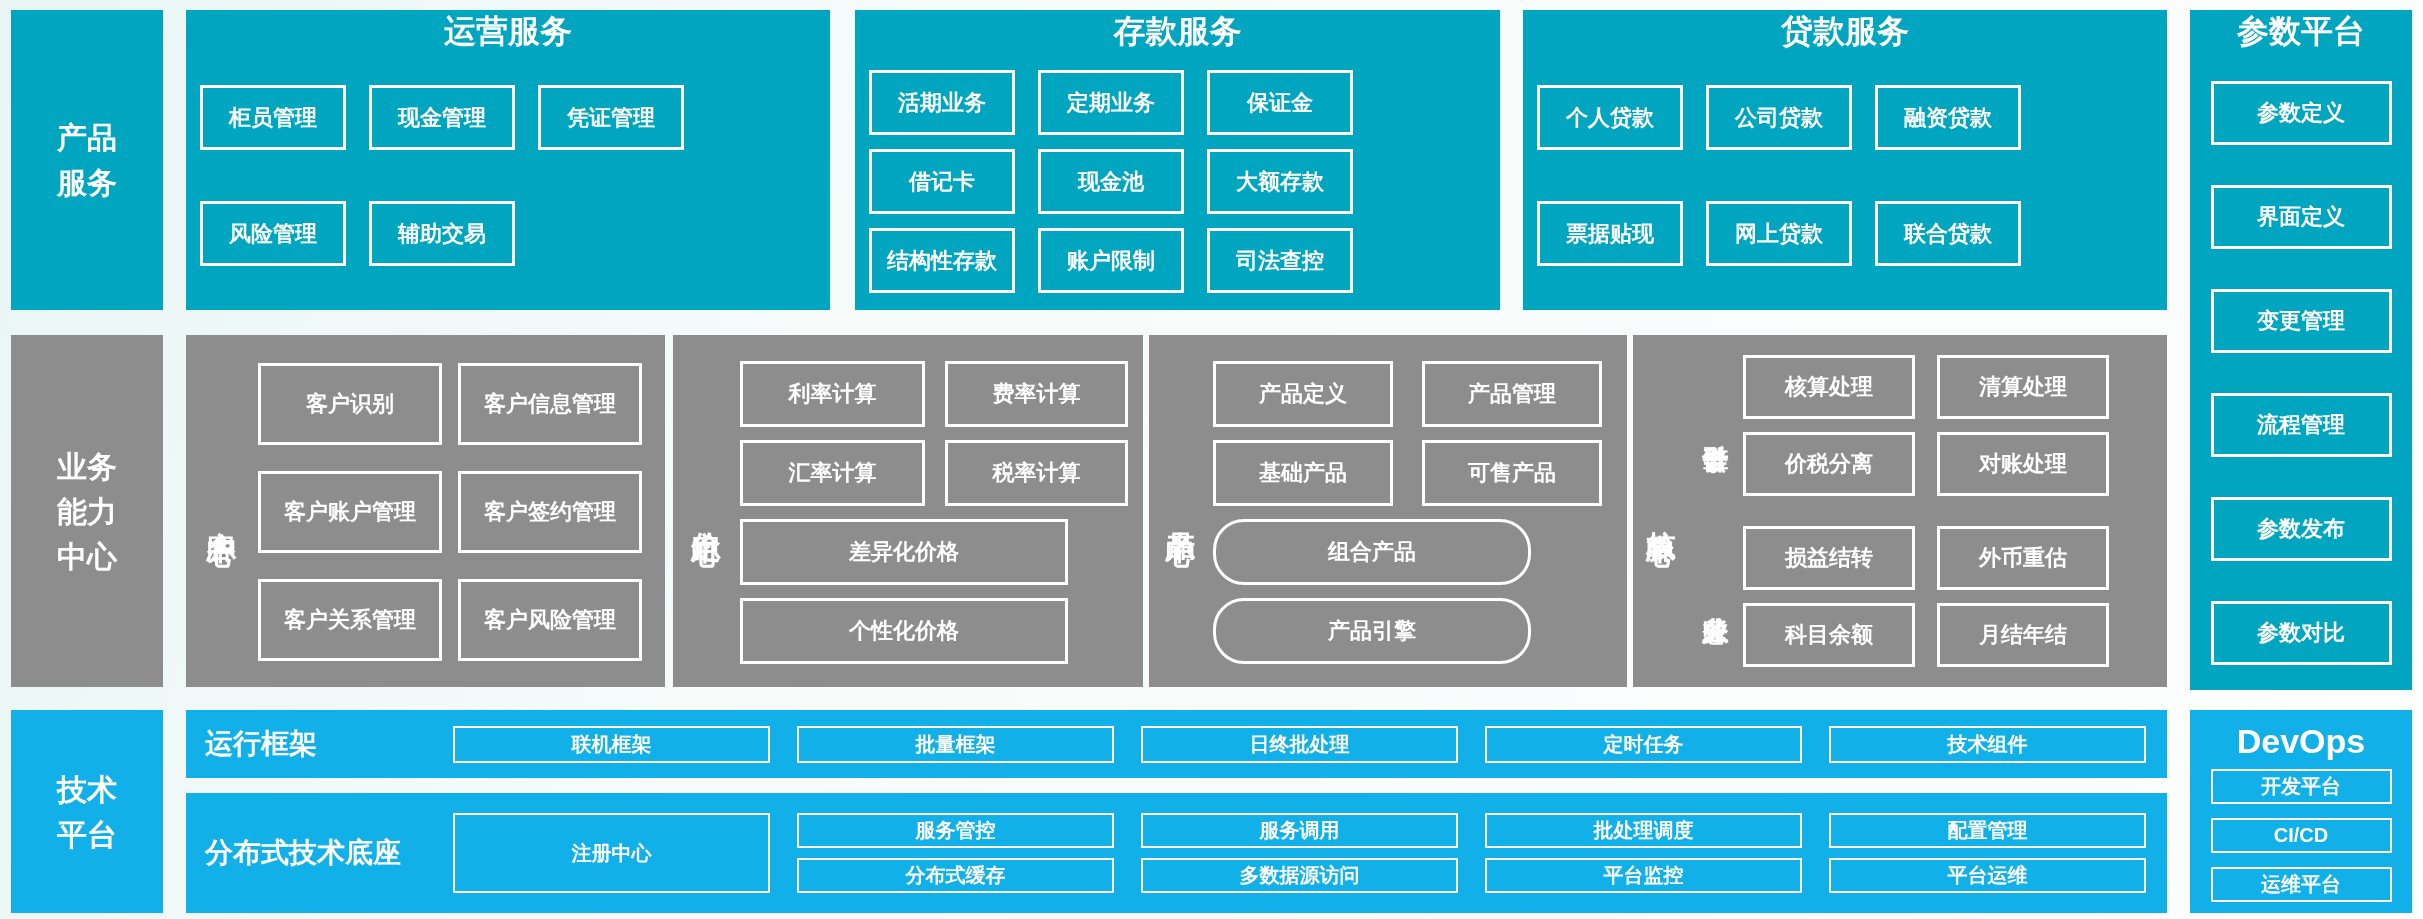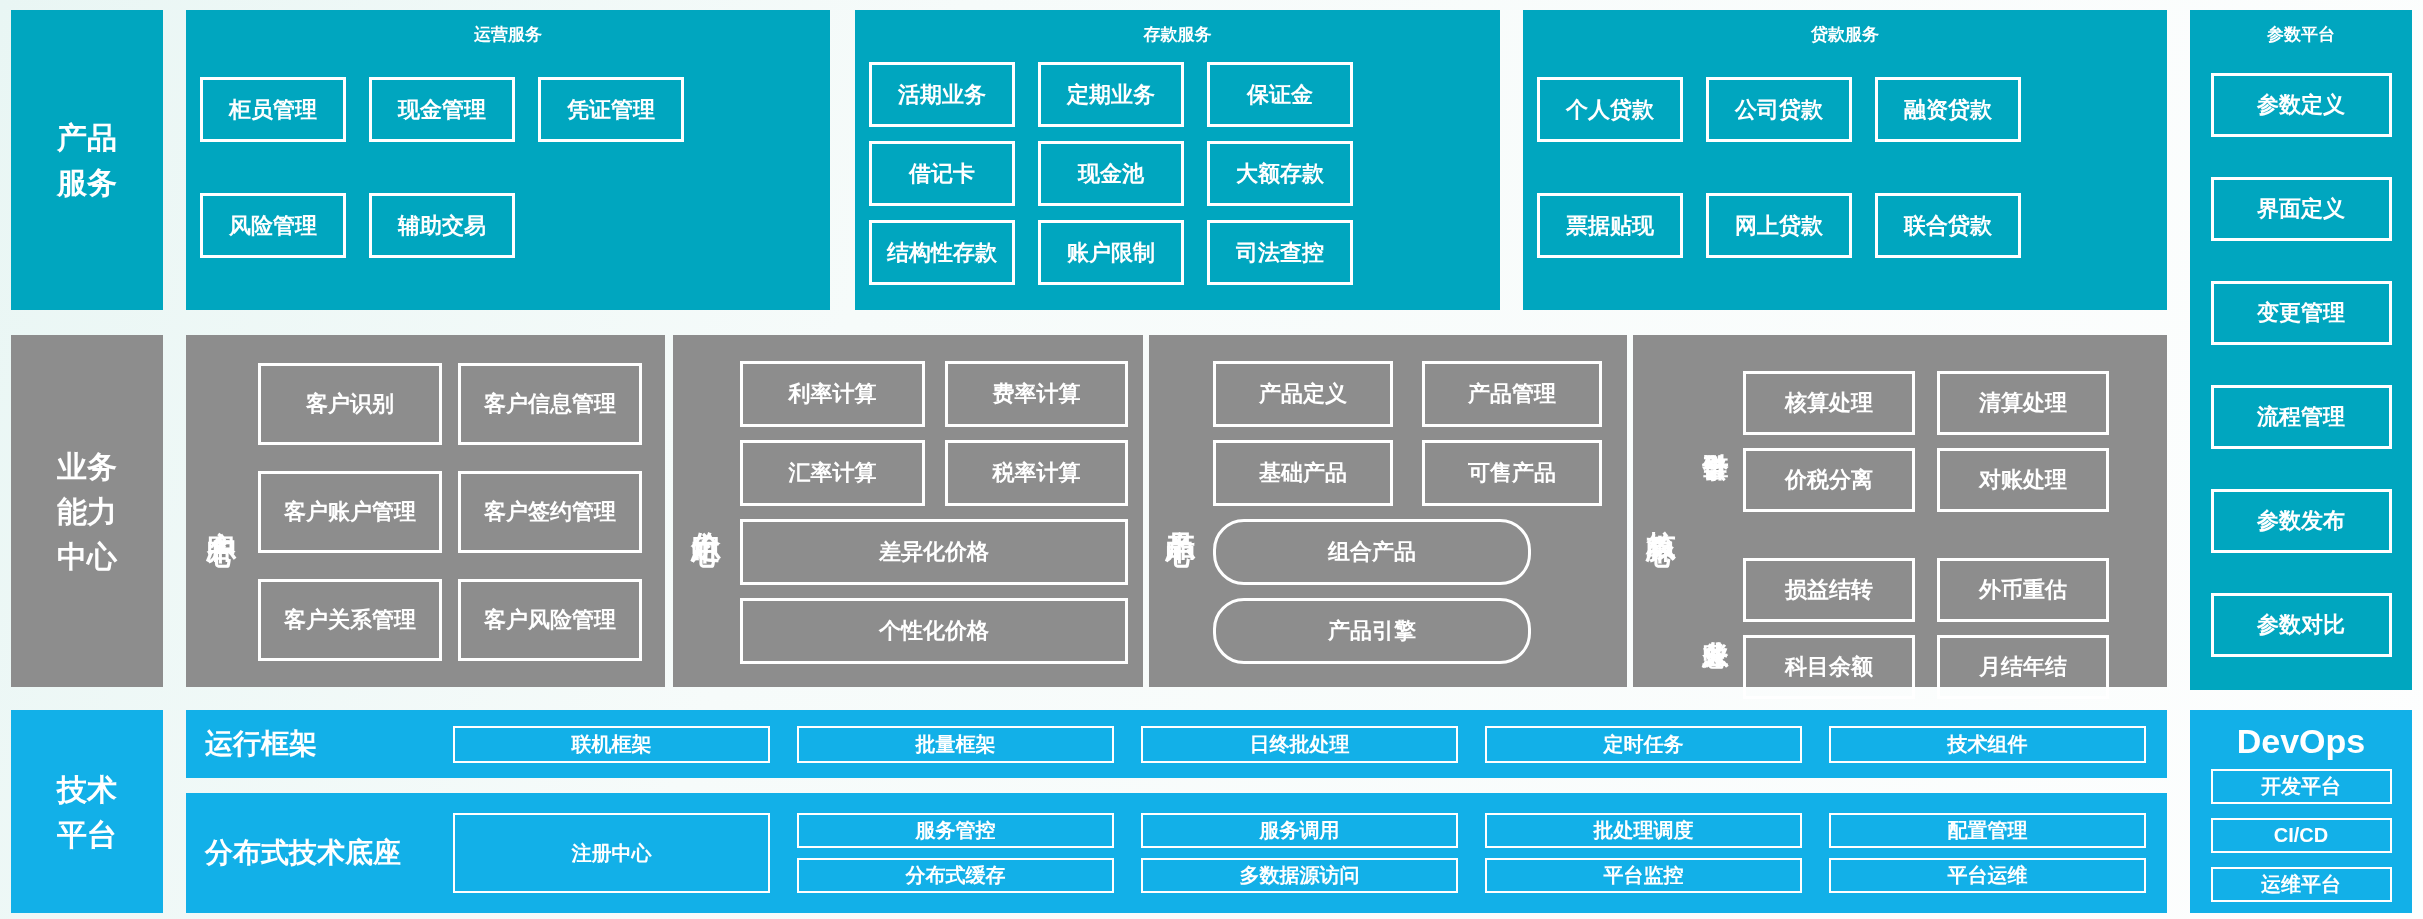--- a/index.html
+++ b/index.html
@@ -25,21 +25,21 @@
     text-align: right; font-size: 30px; line-height: 1.5; white-space: pre-line;
   }
   .rail-product  { left: 11px;  top: 10px;  width: 152px; height: 300px; }
   .rail-business { left: 11px;  top: 335px; width: 152px; height: 352px; }
   .rail-tech     { left: 11px;  top: 710px; width: 152px; height: 203px; }
 
   
   .sec-operations { left: 186px;  top: 10px; width: 644px; height: 300px; }
   .sec-deposit    { left: 855px;  top: 10px; width: 645px; height: 300px; }
   .sec-loan       { left: 1523px; top: 10px; width: 644px; height: 300px; }
-  .sec-title { padding-top: 13px; text-align: center; font-size: 17px; }
+  .sec-title { text-align: center; font-size: 32px; }
   .grid3 { display: grid; grid-template-columns: repeat(3, 146px); column-gap: 23px; margin-left: 14px; }
   .g-ops { margin-top: 31px; row-gap: 51px; }
   .g-dep { margin-top: 16px; row-gap: 14px; }
   .box {
     border: 3px solid #ffffff; height: 65px;
     display: flex; align-items: center; justify-content: center;
     font-size: 22px; text-align: center;
   }
 
   
@@ -59,29 +59,29 @@
     font-size: 29px; letter-spacing: 2px;
   }
   .vl-cust { width: 72px; } .vl-price { width: 67px; }
   .vl-prod { width: 64px; } .vl-acct { width: 57px; }
   .cust-grid { margin-top: 28px; display: grid; grid-template-columns: repeat(2, 184px); gap: 26px 16px; align-content: start; }
   .box-md { height: 82px; }
   .stack-col { margin-top: 26px; display: flex; flex-direction: column; gap: 13px; }
   .pair-price { display: grid; grid-template-columns: 185px 183px; column-gap: 20px; }
   .pair-prod  { display: grid; grid-template-columns: 180px 180px; column-gap: 29px; }
   .box-p { height: 66px; }
-  .wide-price { width: 388px; height: 66px; }
+  .wide-price { width: 328px; height: 66px; }
   .wide-prod  { width: 318px; height: 66px; border-radius: 31px; }
   .acct-groups { margin-top: 20px; display: flex; flex-direction: column; gap: 30px; }
   .acct-group { display: flex; }
   .sublabel {
     width: 53px; display: flex; align-items: center; justify-content: center;
     writing-mode: vertical-rl; text-orientation: upright; font-size: 26px;
   }
-  .acct-grid { display: grid; grid-template-columns: repeat(2, 172px); gap: 13px 22px; margin-top: 16px; }
+  .acct-grid { display: grid; grid-template-columns: repeat(2, 172px); gap: 13px 22px; }
   .box-a { height: 64px; }
 
   
   .runtime-row     { left: 186px; top: 710px; width: 1981px; height: 68px;  display: flex; align-items: center; }
   .distributed-row { left: 186px; top: 793px; width: 1981px; height: 120px; display: flex; align-items: center; }
   .row-label { width: 267px; padding-left: 19px; font-size: 28px; }
   .rt-grid { display: grid; grid-template-columns: repeat(5, 317px); column-gap: 27px; }
   .box-sm { height: 37px; border-width: 2px; font-size: 20px; }
   .dist-grid { display: grid; grid-template-columns: repeat(5, 317px); grid-template-rows: 35px 35px; gap: 10px 27px; }
   .box-xs { height: 35px; border-width: 2px; font-size: 20px; }

